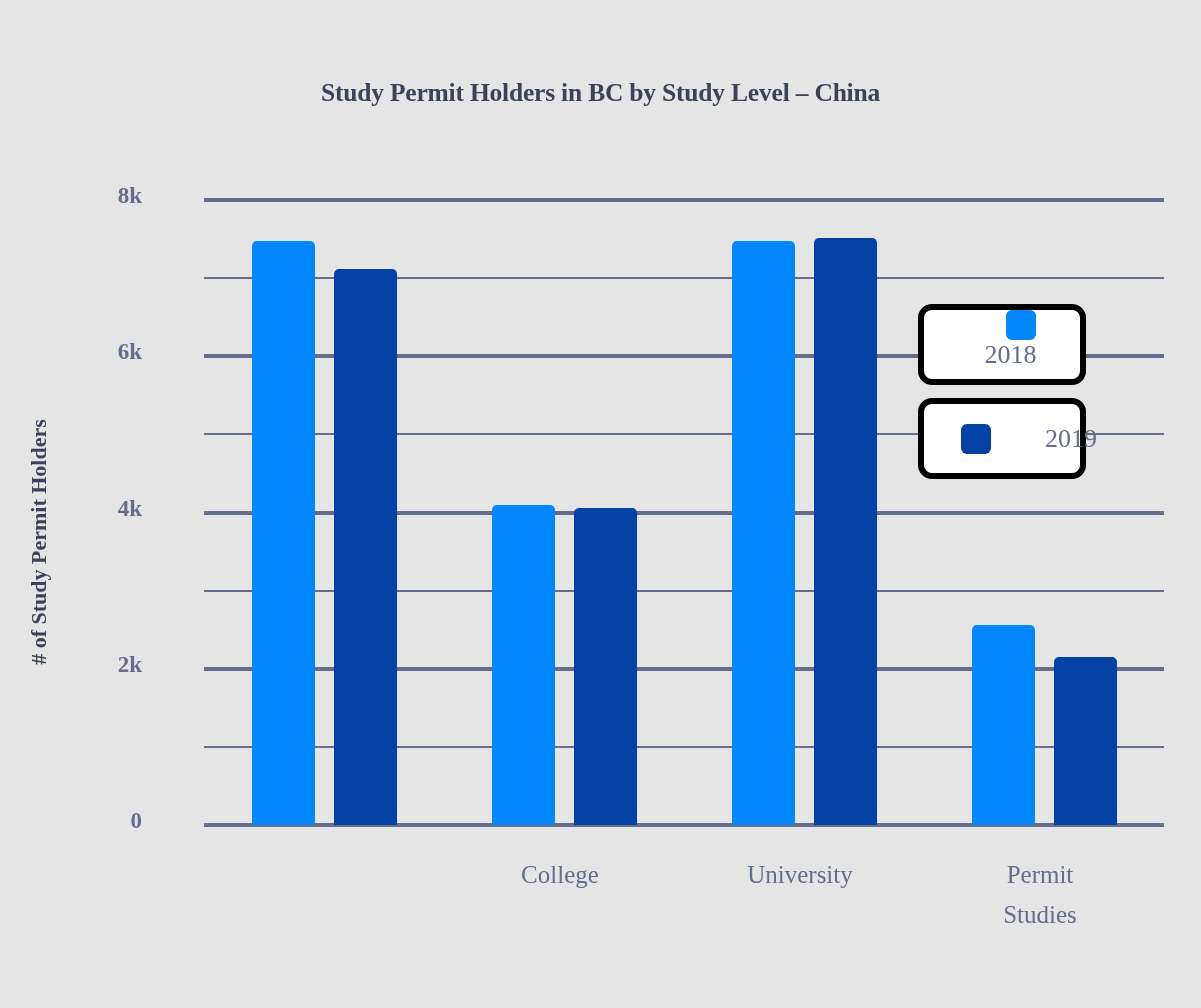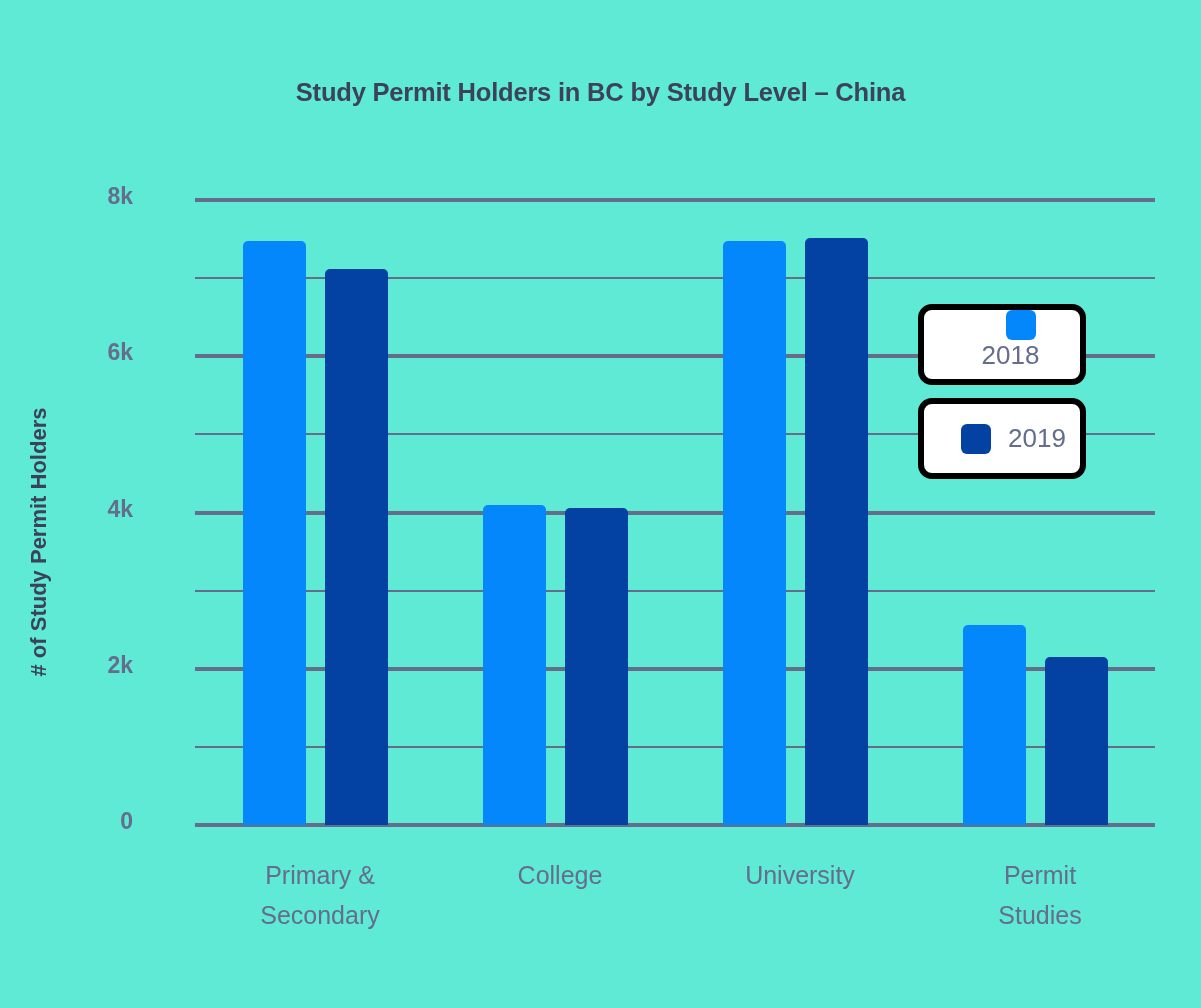--- a/index.html
+++ b/index.html
@@ -13,21 +13,22 @@
     font-family: "Liberation Sans", sans-serif;
     overflow: hidden;
     position: relative;
   }
 
   #chart-root {
     position: absolute;
     left: 0; top: 0;
     width: 1201px;
     height: 1008px;
-    background: #5eead4;
+    background: #e5e5e5;
+    font-family: Liberation Serif, serif;
   }
 
   
   .chart-title {
     position: absolute;
     left: 0;
     top: 78px;
     width: 1201px;
     text-align: center;
     font-size: 25.5px;
@@ -51,21 +52,21 @@
     color: #3c4257;
     text-align: center;
     line-height: 40px;
     white-space: nowrap;
   }
 
   
   
   #plot {
     position: absolute;
-    left: 195px;
+    left: 204px;
     top: 198px;
     width: 960px;
     height: 630px;
   }
 
   .gridline {
     position: absolute;
     left: 0;
     width: 960px;
     background: #646e8c;
@@ -158,27 +159,25 @@
       <div class="bar s2018" title="7480" style="left: 47.5px; width: 63px; height: 584.375px; background: rgb(5, 135, 252);"></div>
       <div class="bar s2019" title="7120" style="left: 129.5px; width: 63px; height: 556.25px; background: rgb(3, 65, 163);"></div>
       <div class="bar s2018" title="4100" style="left: 287.5px; width: 63px; height: 320.312px; background: rgb(5, 135, 252);"></div>
       <div class="bar s2019" title="4060" style="left: 369.5px; width: 63px; height: 317.188px; background: rgb(3, 65, 163);"></div>
       <div class="bar s2018" title="7480" style="left: 527.5px; width: 63px; height: 584.375px; background: rgb(5, 135, 252);"></div>
       <div class="bar s2019" title="7520" style="left: 609.5px; width: 63px; height: 587.5px; background: rgb(3, 65, 163);"></div>
       <div class="bar s2018" title="2560" style="left: 767.5px; width: 63px; height: 200px; background: rgb(5, 135, 252);"></div>
       <div class="bar s2019" title="2150" style="left: 849.5px; width: 63px; height: 167.969px; background: rgb(3, 65, 163);"></div>
     </div>
 
-<div class="cat-label" style="left: 200px; width: 240px;">Primary &amp;
-Secondary</div>
     <div class="cat-label" style="left: 440px; width: 240px;">College</div>
     <div class="cat-label" style="left: 680px; width: 240px;">University</div>
     <div class="cat-label" style="left: 920px; width: 240px;">Permit
 Studies</div>
     <div class="legend-item" style="left: 918px; top: 304px; width: 168px; height: 81px; flex-direction: column;">
       <span class="legend-swatch s2018" style="background: rgb(5, 135, 252);"></span>
       <span class="legend-text">2018</span>
     </div>
-    <div class="legend-item" style="left: 918px; top: 398px; width: 168px; height: 81px;">
+    <div class="legend-item" style="left: 918px; top: 398px; width: 168px; height: 81px; gap: 37px;">
       <span class="legend-swatch s2019" style="background: rgb(3, 65, 163);"></span>
       <span class="legend-text">2019</span>
     </div>
   </div>
 
 </body></html>

